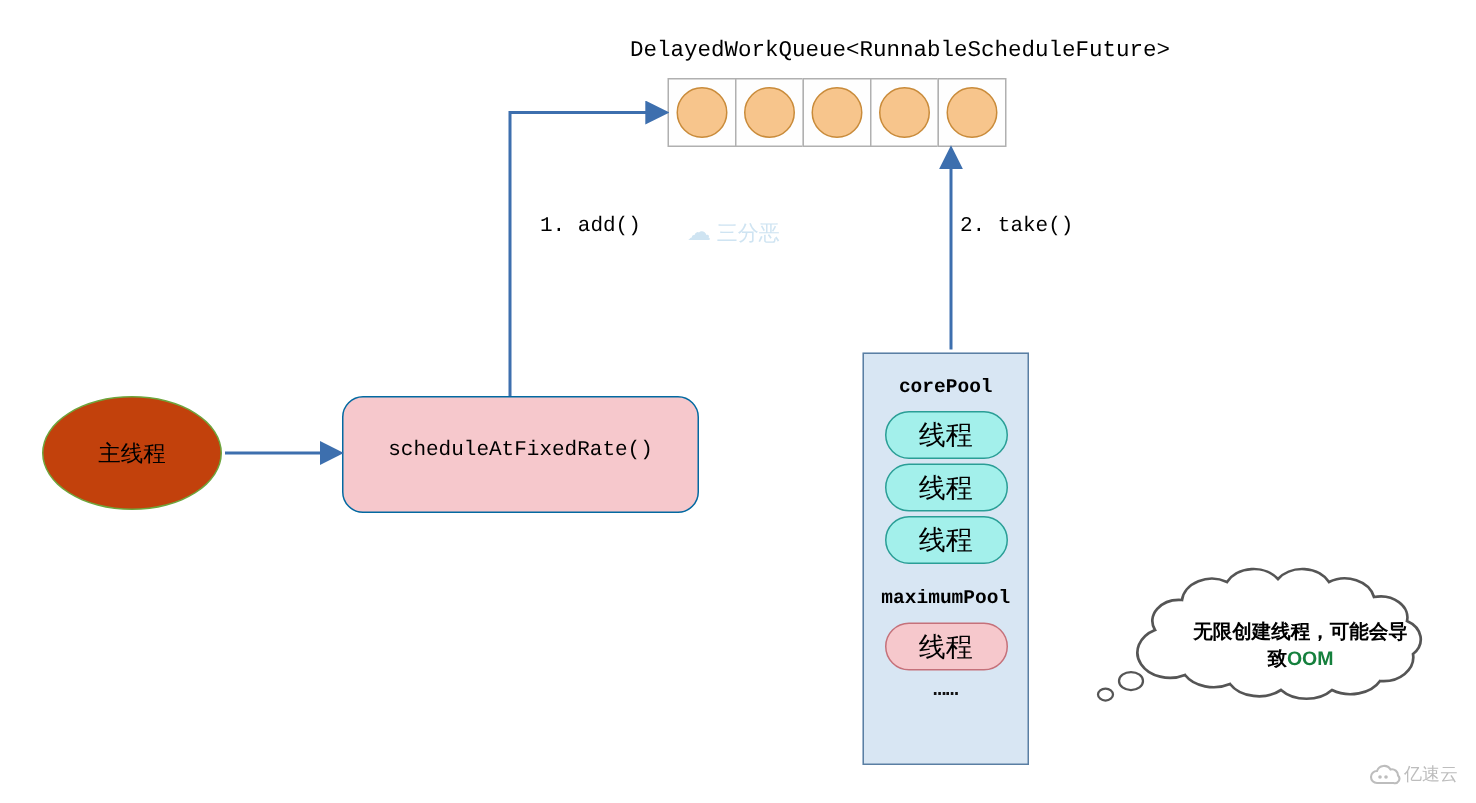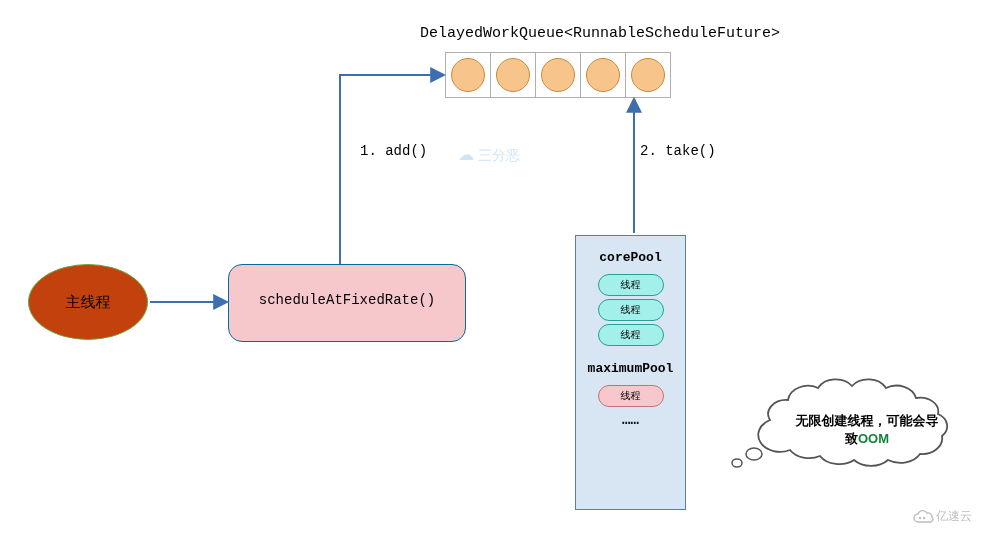--- a/index.html
+++ b/index.html
@@ -71,21 +71,21 @@
     z-index: 3;
   }
   .pool .label {
     font-weight: bold;
     margin: 4px 0 6px 0;
     font-size: 13px;
   }
   .thread-pill {
     border-radius: 999px;
     padding: 3px 22px;
-    font-size: 10px;
+    font-size: 18px;
     margin: 3px 0;
     box-sizing: border-box;
     text-align: center;
   }
   .pill-cyan { background: #a3f0eb; border: 1px solid #2a9e96; color:#000; }
   .pill-pink { background: #f6c8cc; border: 1px solid #c5717a; color:#000; }
   .dots { font-weight: bold; color:#111; margin-top:2px; }
   .edge-label {
     position: absolute;
     font-size: 14px;

